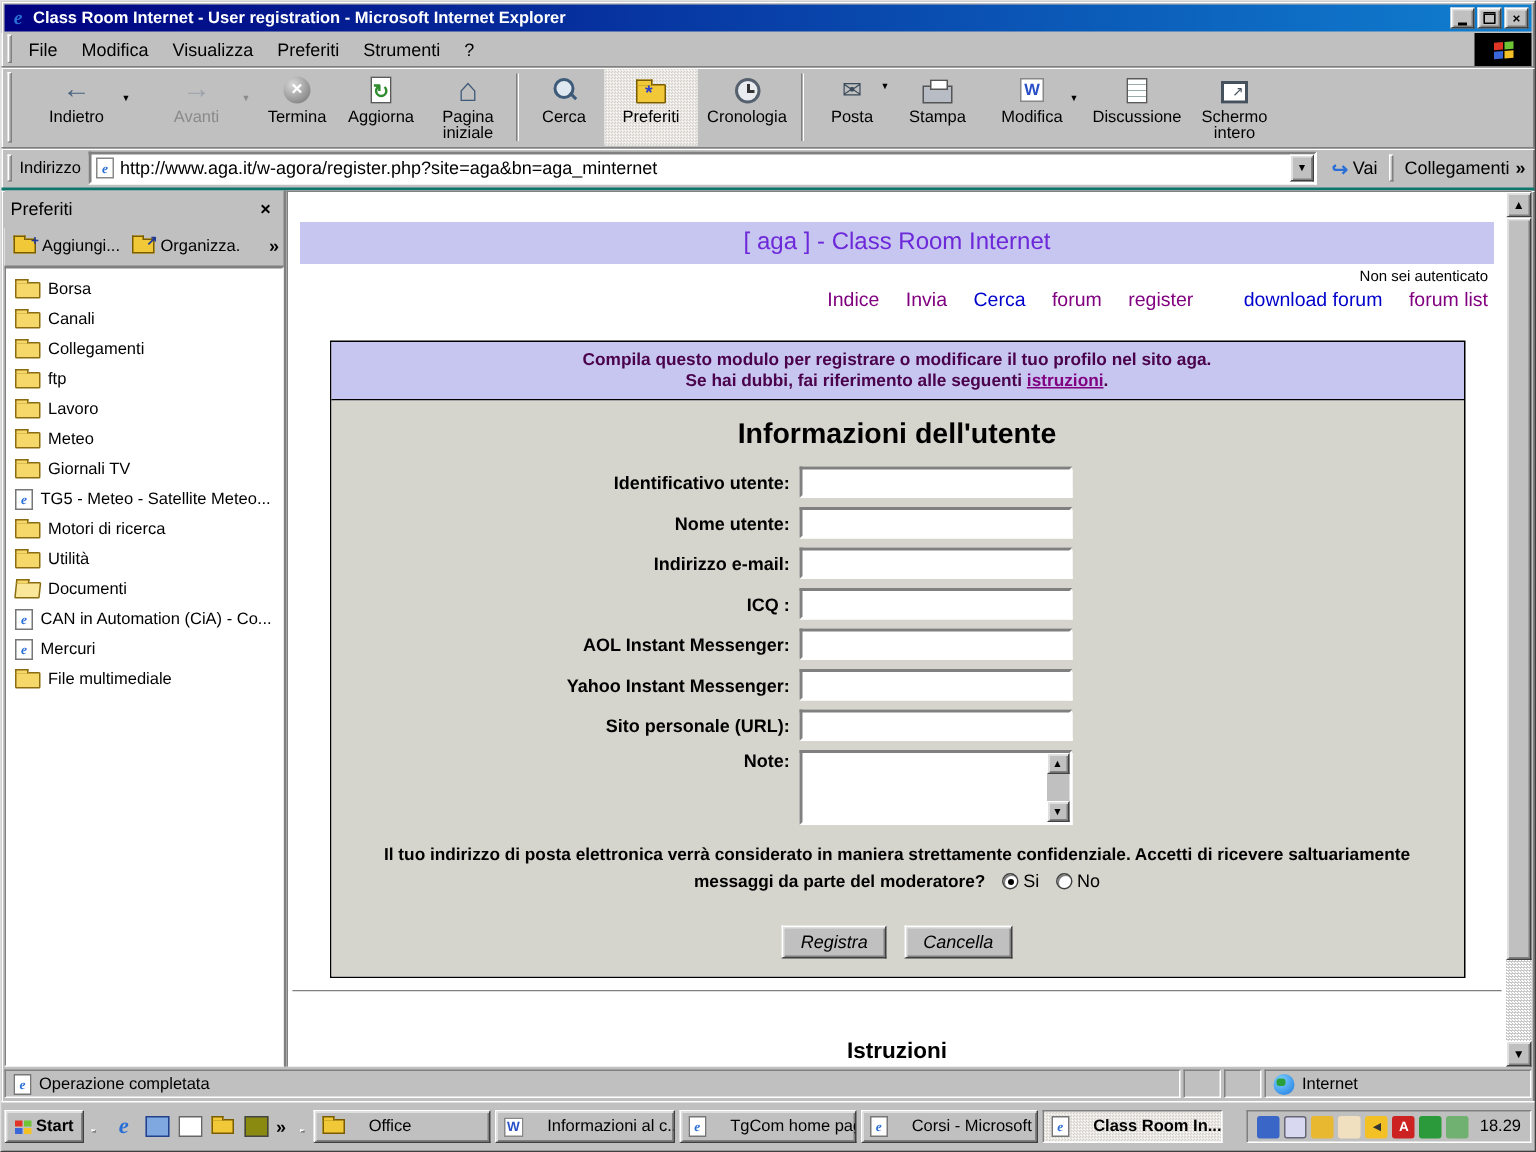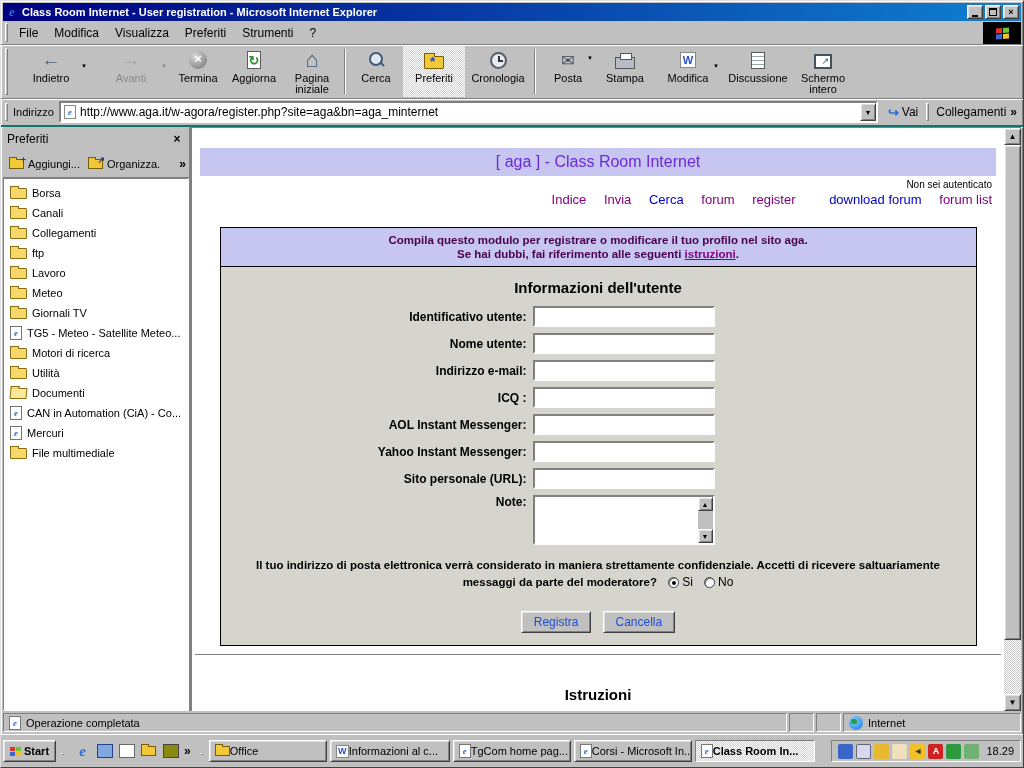--- a/index.html
+++ b/index.html
@@ -111,35 +111,35 @@
   .banner-title { font-size:16px; color:#6d28d9; }
   .auth-status { text-align:right; margin:3px 12px 0 0; font-size:10px; color:#000; }
   .navrow { text-align:right; margin:2px 12px 0 0; font-size:13px; }
   .navrow a { text-decoration:none; margin-left:14px; }
   .navrow a.gap { margin-left:30px; }
 
   .formbox { width:757px; margin:20px auto 0 auto; border:1px solid #000; }
   .intro { background:#c6c6f0; border-bottom:1px solid #000; padding:5px 8px; text-align:center; font-weight:bold; font-size:11.5px; color:#4a004a; line-height:14px; }
   .intro a { color:#800080; }
   .formbody { background:#d5d5cd; padding:8px 8px 12px 8px; }
-  .form-heading { text-align:center; font-weight:bold; font-size:15px; margin:4px 0 10px 0; color:#000; }
+  .form-heading { text-align:center; font-weight:bold; font-size:19px; margin:4px 0 10px 0; color:#000; }
   .frow { display:flex; align-items:center; margin-bottom:6px; }
   .flabel { width:304px; text-align:right; font-weight:bold; font-size:12px; padding-right:6px; flex:0 0 auto; }
   .txt { width:182px; height:21px; background:#fff; border:2px solid; border-color:#808080 #fff #fff #808080; font-family:"Liberation Sans",sans-serif; font-size:12px; padding:0 3px; outline:none; }
   .frow.note { align-items:flex-start; }
   .notebox { width:182px; height:50px; background:#fff; border:2px solid; border-color:#808080 #fff #fff #808080; display:flex; }
   .note-edit { flex:1; }
   .note-scroll { width:15px; background:#c0c0c0; display:flex; flex-direction:column; justify-content:space-between; }
   .mini-sbtn { height:14px; display:flex; align-items:center; justify-content:center; font-size:7px; color:#000; }
   .consent { text-align:center; font-weight:bold; font-size:11.5px; margin:12px 0 0 0; line-height:17px; color:#000; }
   .radio { display:inline-block; width:11px; height:11px; border-radius:50%; background:#fff; border:1px solid #404040; box-shadow:inset 1px 1px 0 #808080; vertical-align:-2px; margin:0 3px 0 8px; position:relative; }
   .radio.checked::after { content:''; position:absolute; left:3px; top:3px; width:4px; height:4px; border-radius:50%; background:#000; }
   .radio-lab { font-weight:normal; font-size:12px; }
   .btnrow { text-align:center; margin-top:20px; }
-  .formbtn { display:inline-block; padding:3px 12px; font-size:12px; color:#1d4ed8; background:#c0c0c0; border:1px solid; border-color:#fff #404040 #404040 #fff; box-shadow:inset 1px 1px 0 #dfdfdf, inset -1px -1px 0 #808080; margin:0 4px; }
+  .formbtn { display:inline-block; padding:3px 12px; font-size:12px; color:#000000; background:#c0c0c0; border:1px solid; border-color:#fff #404040 #404040 #fff; box-shadow:inset 1px 1px 0 #dfdfdf, inset -1px -1px 0 #808080; margin:0 4px;font-style:italic; }
 
   .pagehr { margin:8px 3px 0 3px; border-top:1px solid #808080; border-bottom:1px solid #fff; height:2px; }
   .instr-heading { text-align:center; font-weight:bold; font-size:15px; margin-top:30px; color:#000; }
 
   
   .vscroll { position:absolute; right:0; top:0; bottom:0; width:17px; background:#c0c0c0; background-image:repeating-conic-gradient(#ffffff 0% 25%, #c8c8c8 25% 50%); background-size:2px 2px; display:flex; flex-direction:column; }
   .sbtn { height:17px; background:#c0c0c0; display:flex; align-items:center; justify-content:center; font-size:8px; color:#000; flex:0 0 auto; }
   .sthumb { height:495px; background:#c0c0c0; flex:0 0 auto; }
   .strack-fill { flex:1; }
 
@@ -154,21 +154,21 @@
 
   
   .taskbar { height:28px; background:#c0c0c0; border-top:1px solid #ffffff; display:flex; align-items:center; gap:3px; padding:16px 2px; }
   .start-btn { height:22px; display:flex; align-items:center; gap:3px; padding:0 6px; font-weight:bold; font-size:11px; }
   .start-flag { display:grid; grid-template-columns:5px 5px; grid-template-rows:4px 4px; gap:1px; }
   .start-flag i:nth-child(1){background:#e03426;} .start-flag i:nth-child(2){background:#6ec435;}
   .start-flag i:nth-child(3){background:#3a66d8;} .start-flag i:nth-child(4){background:#f3c126;}
   .ql { display:flex; align-items:center; gap:5px; padding:0 4px; }
   .ql-ico { width:17px; height:17px; display:flex; align-items:center; justify-content:center; font-size:13px; }
   .ql-box { width:16px; height:14px; border:1px solid #555; }
-  .task-btn { height:22px; flex:0 0 auto; display:flex; align-items:center; gap:0; padding:0 5px; font-size:11px; white-space:nowrap; overflow:hidden; }
+  .task-btn { height:22px; flex:0 0 auto; display:flex; align-items:center; gap:16px; padding:0 5px; font-size:11px; white-space:nowrap; overflow:hidden; }
   .task-btn .tk-ico { flex:0 0 auto; }
   .task-btn.active { font-weight:bold; }
   .tk-page { width:12px; height:14px; background:#fff; border:1px solid #777; font-size:9px; display:flex; align-items:center; justify-content:center; }
   .tray { margin-left:auto; height:22px; display:flex; align-items:center; gap:3px; padding:0 6px; border:1px solid; border-color:#808080 #fff #fff #808080; font-size:11px; }
   .tray-ico { width:15px; height:15px; border-radius:2px; display:flex; align-items:center; justify-content:center; font-size:9px; color:#fff; font-weight:bold; }
   .tray-clock { margin-left:4px; }
 </style>
 </head>
 <body>
 

